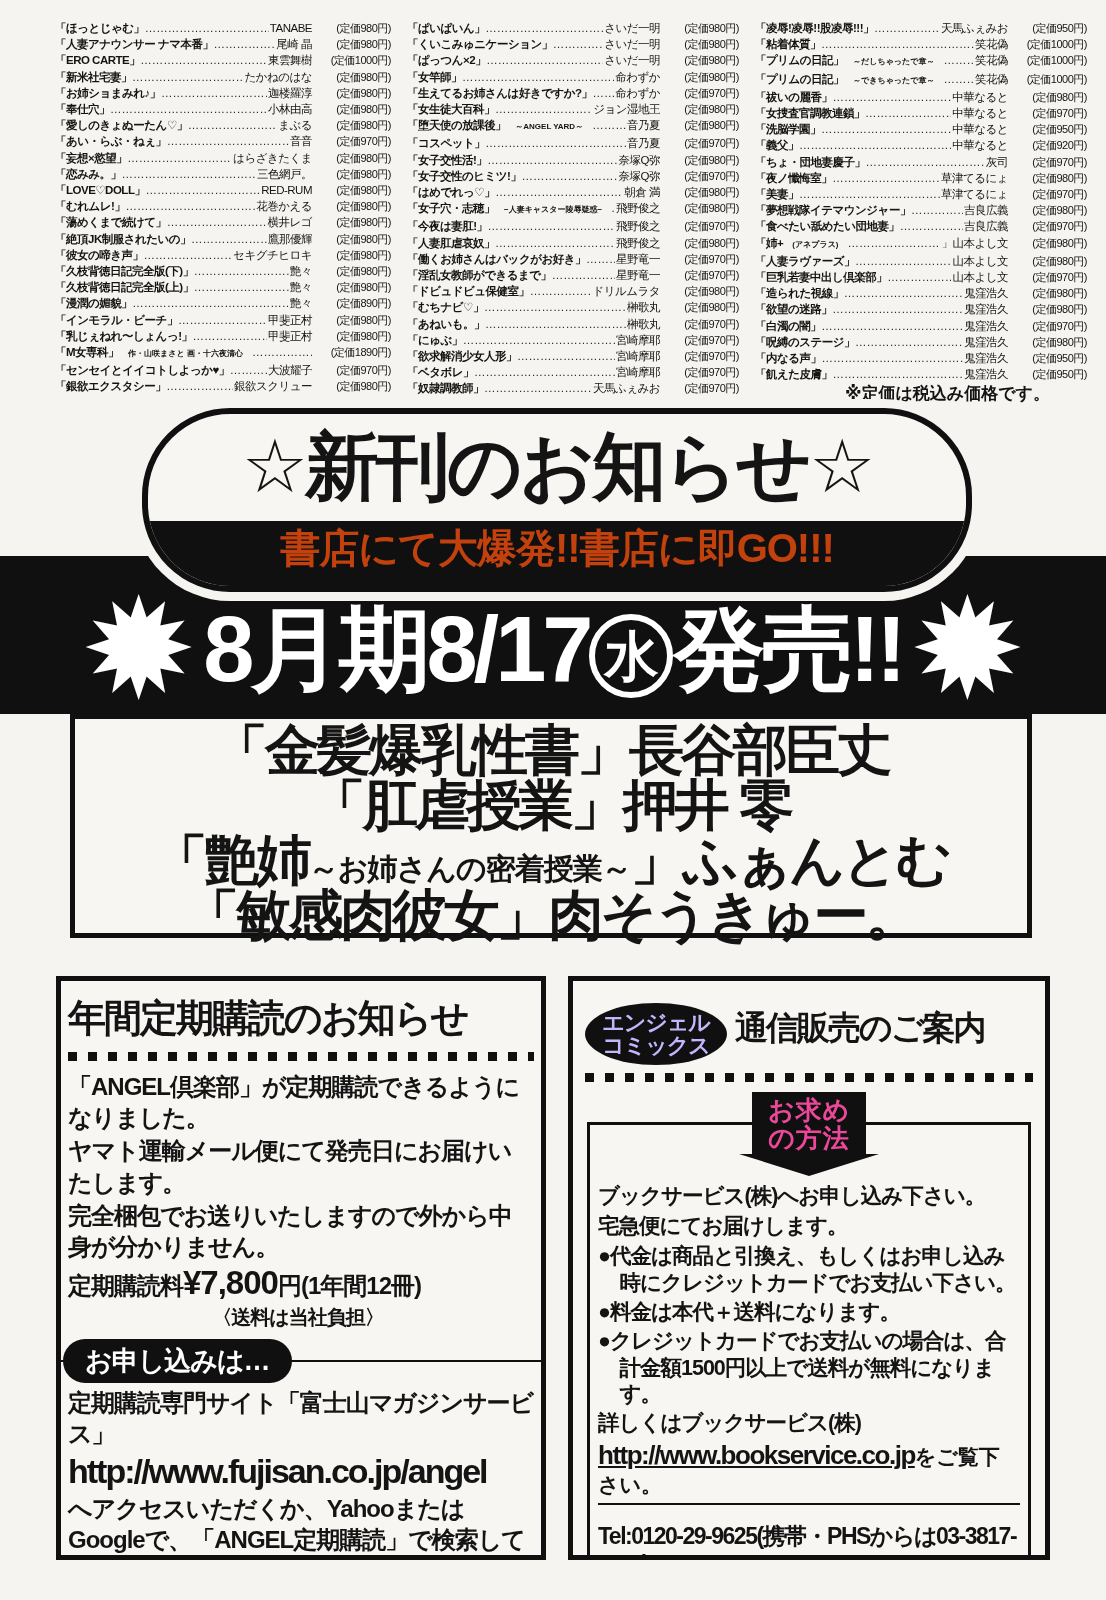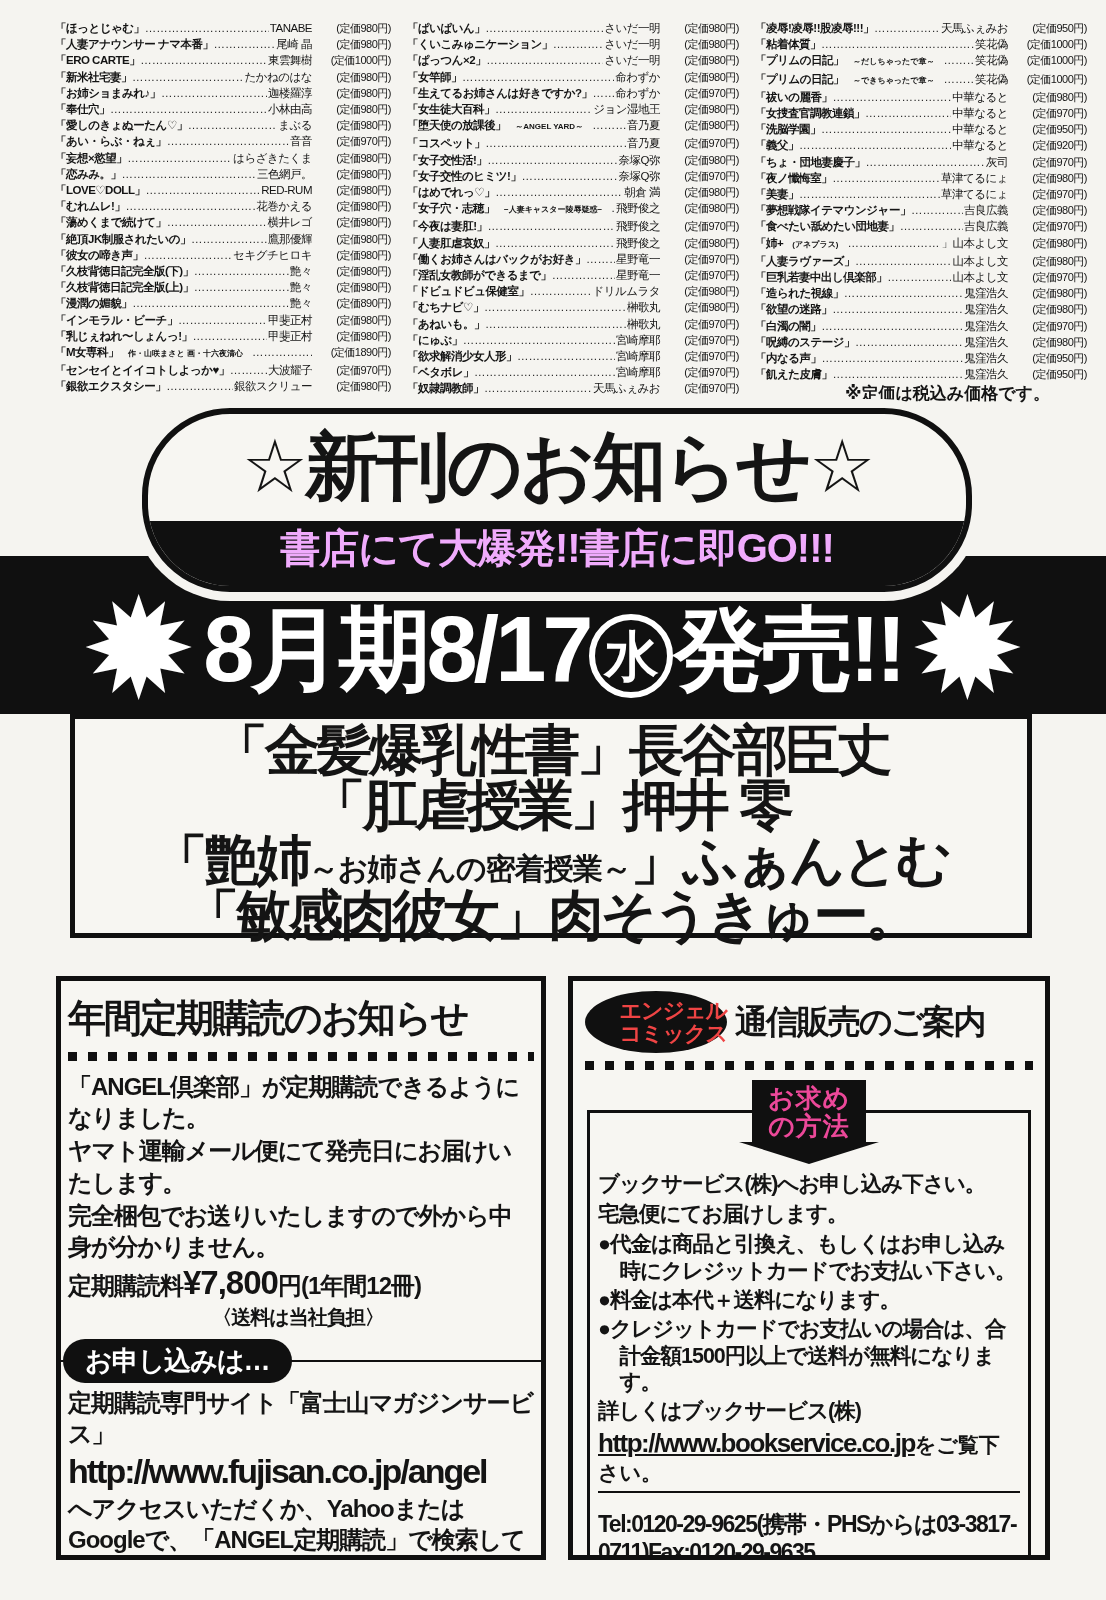--- a/index.html
+++ b/index.html
@@ -17,21 +17,21 @@
   .ba{margin-left:1px;letter-spacing:-0.5px;}
   .bp{margin-left:3px;width:76px;flex:0 0 auto;text-align:right;font-size:11px;letter-spacing:-0.5px;}
   .price-note{position:absolute;top:382px;left:720px;width:330px;text-align:right;
               font-size:17px;font-weight:bold;}
   
   .capsule{position:absolute;top:408px;left:142px;width:818px;height:172px;z-index:3;
            border:6px solid #101010;border-radius:88px;background:#f7f6f2;overflow:hidden;
            box-shadow:0 0 0 9px #f5f4f0;display:flex;flex-direction:column;}
   .cap-title{flex:1;display:flex;align-items:center;justify-content:center;
              font-size:74px;font-weight:900;letter-spacing:-3px;}
-  .cap-sub{background:#101010;color:#f0abfc;text-align:center;font-size:40px;font-weight:900;
+  .cap-sub{background:#101010;color:#c2410c;text-align:center;font-size:40px;font-weight:900;
            padding:0 0 10px;letter-spacing:-1px;}
   
   .band{position:absolute;top:556px;left:0;width:1106px;height:158px;background:#101010;z-index:1;
         display:flex;align-items:flex-end;justify-content:center;gap:6px;color:#fff;}
   .burst{font-size:140px;line-height:120px;color:#fff;align-self:center;margin-top:30px;}
   .band-text{font-size:92px;font-weight:900;letter-spacing:-4px;line-height:130px;}
   .wd-circle{display:inline-flex;align-items:center;justify-content:center;vertical-align:6px;
              width:72px;height:72px;border:6px solid #fff;border-radius:50%;
              font-size:54px;font-weight:900;letter-spacing:0;}
   
@@ -52,23 +52,23 @@
   .ship-note{font-size:20px;font-weight:bold;text-align:center;letter-spacing:-1px;margin:0 6px 4px 0;font-family:Liberation Serif, serif;}
   .pill-row{position:relative;height:46px;margin:6px -15px 4px;}
   .pill-row::before{content:"";position:absolute;left:0;right:0;top:50%;border-top:2px solid #101010;}
   .pill{position:absolute;left:10px;top:2px;background:#101010;color:#fff;border-radius:23px;
         padding:4px 22px;font-size:27px;font-weight:bold;letter-spacing:-1px;}
   .fuji-url{font-size:34px;font-weight:bold;letter-spacing:-2px;white-space:nowrap;margin:2px 0;}
   
   .mailbox{position:absolute;top:976px;left:568px;width:482px;height:584px;border:5px solid #101010;
            background:#f7f6f2;box-sizing:border-box;padding:10px 12px;overflow:hidden;}
   .mo-head{display:flex;align-items:center;gap:8px;}
-  .badge{flex:0 0 auto;width:142px;height:62px;background:#101010;color:#ef4444;border-radius:50%;
-         display:flex;flex-direction:column;align-items:flex-end;justify-content:center;
-         font-size:22px;font-weight:bold;line-height:1.05;letter-spacing:-1px;}
+  .badge{flex:0 0 auto;width:142px;height:62px;background:#101010;color:#c4b5fd;border-radius:50%;
+         display:flex;flex-direction:column;align-items:center;justify-content:center;
+         font-size:22px;font-weight:bold;line-height:1.05;letter-spacing:-1px;margin-top:12px;}
   .mo-title{font-size:33px;font-weight:900;letter-spacing:-2px;white-space:nowrap;}
   .method-label{position:relative;z-index:2;width:max-content;margin:2px auto 0;background:#101010;
                 color:#ec4899;text-align:center;font-size:26px;font-weight:bold;line-height:1.08;
                 padding:4px 16px;letter-spacing:1px;}
   .method-arrow{position:relative;z-index:2;width:0;height:0;margin:-2px auto 0;
                 border-left:70px solid transparent;border-right:70px solid transparent;
                 border-top:22px solid #101010;}
   .mo-inner{position:relative;z-index:1;border:3px solid #101010;margin:-54px 2px 0;
             padding:58px 8px 6px;font-weight:bold;}
   .mo-p{font-size:21.5px;line-height:1.3;letter-spacing:-1px;margin:0 0 2px;}

